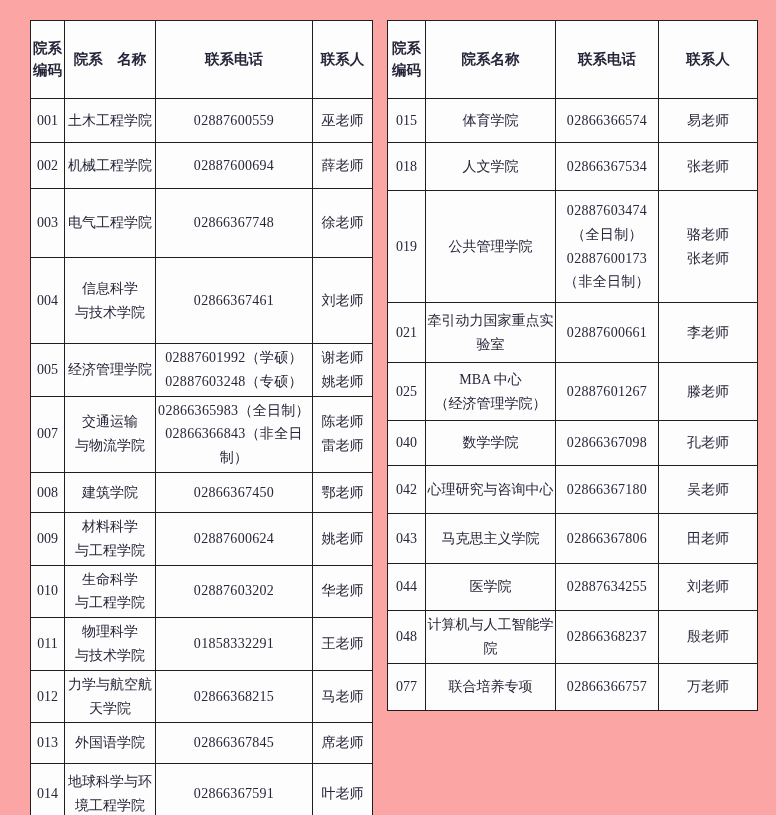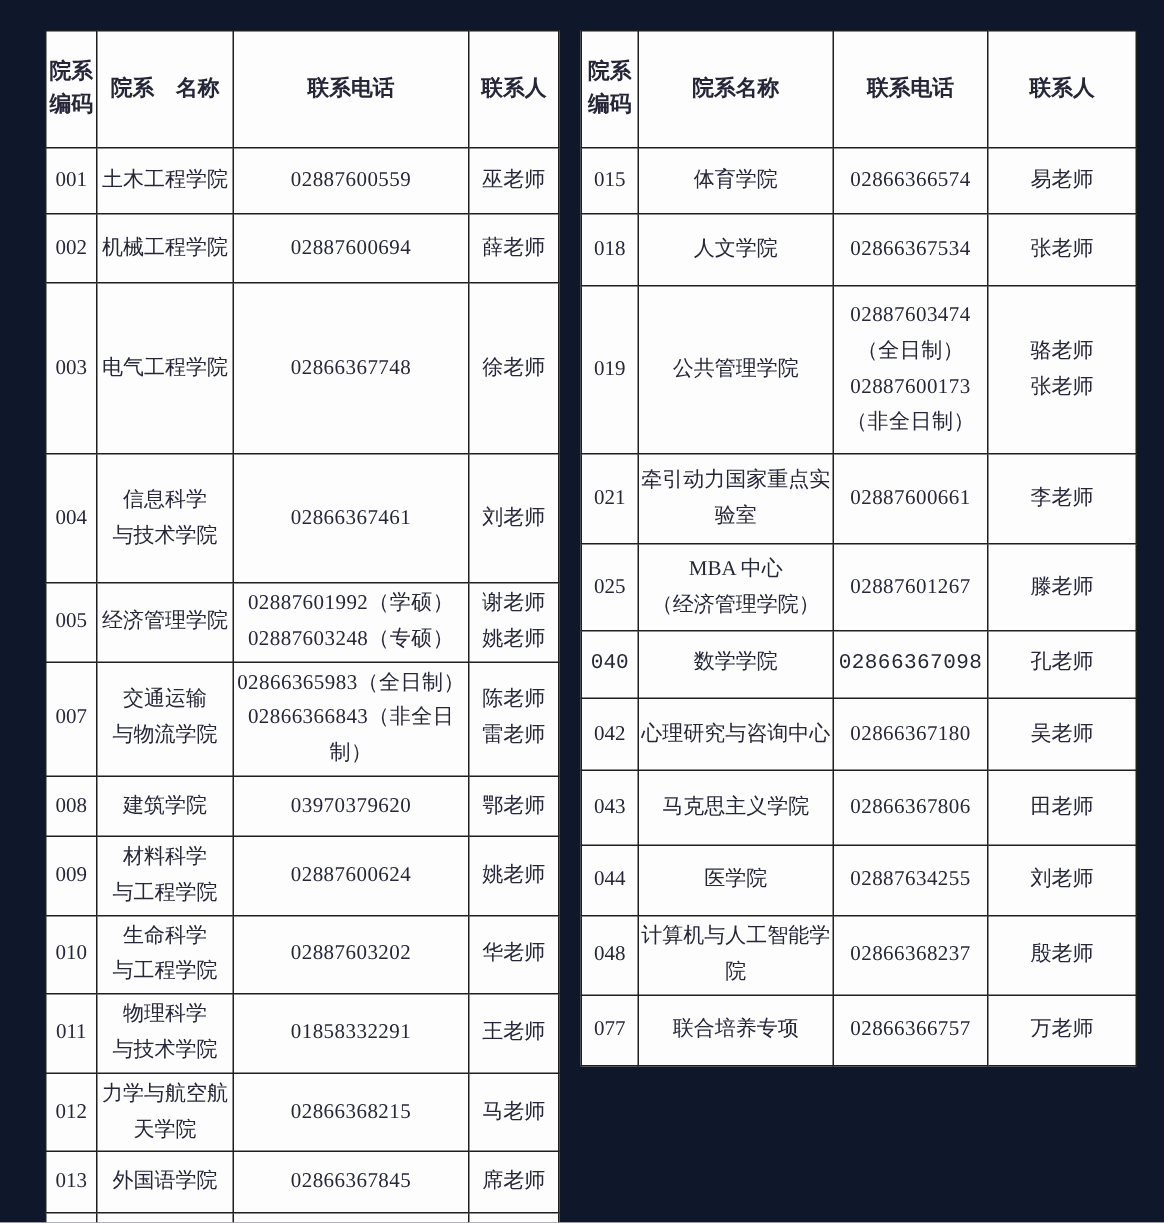--- a/index.html
+++ b/index.html
@@ -4,21 +4,21 @@
 <style>
   html, body {
     margin: 0;
     padding: 0;
     background: #ffffff;
   }
   .page {
     position: relative;
     width: 776px;
     height: 815px;
-    background: #0f172a;
+    background: #fca5a5;
     font-family: "Liberation Serif", "DejaVu Serif", serif;
     color: #26263a;
     overflow: hidden;
   }
   .doc-table {
     position: absolute;
     top: 20px;
   }
   .doc-table-left  { left: 30px;  width: 342px; }
   .doc-table-right { left: 387px; width: 370px; }
@@ -73,21 +73,21 @@
             <td class="col-name">土木工程学院</td>
             <td class="col-phone">02887600559</td>
             <td class="col-contact">巫老师</td>
           </tr>
           <tr style="height: 46px;">
             <td class="col-code">002</td>
             <td class="col-name">机械工程学院</td>
             <td class="col-phone">02887600694</td>
             <td class="col-contact">薛老师</td>
           </tr>
-          <tr style="height: 114px;">
+          <tr style="height: 69px;">
             <td class="col-code">003</td>
             <td class="col-name">电气工程学院</td>
             <td class="col-phone">02866367748</td>
             <td class="col-contact">徐老师</td>
           </tr>
           <tr style="height: 86px;">
             <td class="col-code">004</td>
             <td class="col-name">信息科学
 与技术学院</td>
             <td class="col-phone">02866367461</td>
@@ -106,21 +106,21 @@
             <td class="col-name">交通运输
 与物流学院</td>
             <td class="col-phone">02866365983（全日制）
 02866366843（非全日制）</td>
             <td class="col-contact">陈老师
 雷老师</td>
           </tr>
           <tr style="height: 40px;">
             <td class="col-code">008</td>
             <td class="col-name">建筑学院</td>
-            <td class="col-phone">03970379620</td>
+            <td class="col-phone">02866367450</td>
             <td class="col-contact">鄂老师</td>
           </tr>
           <tr style="height: 52px; margin-top: 48px;">
             <td class="col-code">009</td>
             <td class="col-name">材料科学
 与工程学院</td>
             <td class="col-phone">02887600624</td>
             <td class="col-contact">姚老师</td>
           </tr>
           <tr style="height: 52px;">
@@ -207,21 +207,21 @@
             <td class="col-phone">02887600661</td>
             <td class="col-contact">李老师</td>
           </tr>
           <tr style="height: 58px;">
             <td class="col-code">025</td>
             <td class="col-name">MBA 中心
 （经济管理学院）</td>
             <td class="col-phone">02887601267</td>
             <td class="col-contact">滕老师</td>
           </tr>
-          <tr style="height: 45px; font-family: Liberation Mono, monospace;">
+          <tr style="height: 45px;">
             <td class="col-code">040</td>
             <td class="col-name">数学学院</td>
             <td class="col-phone">02866367098</td>
             <td class="col-contact">孔老师</td>
           </tr>
           <tr style="height: 48px;">
             <td class="col-code">042</td>
             <td class="col-name">心理研究与咨询中心</td>
             <td class="col-phone">02866367180</td>
             <td class="col-contact">吴老师</td>

